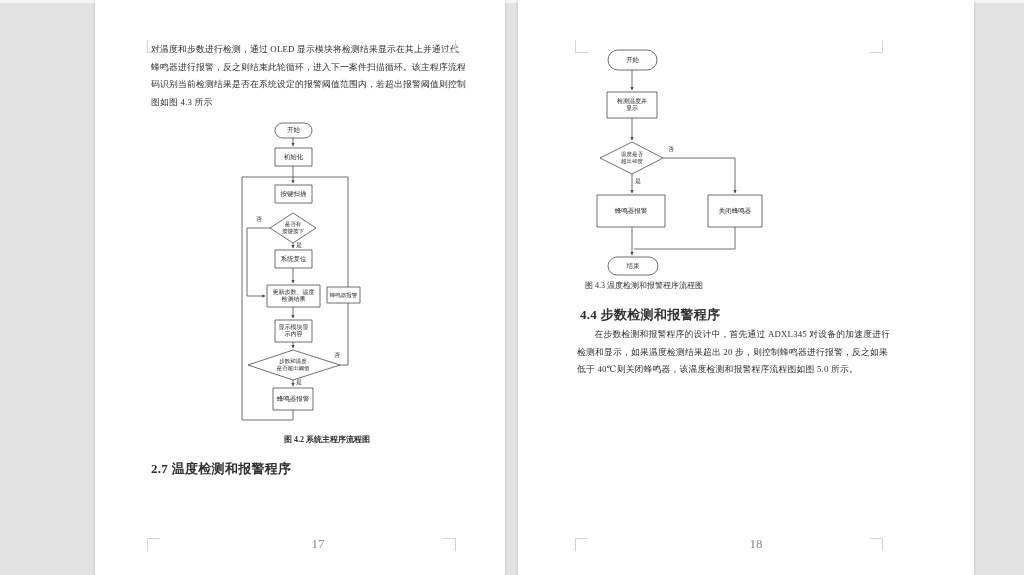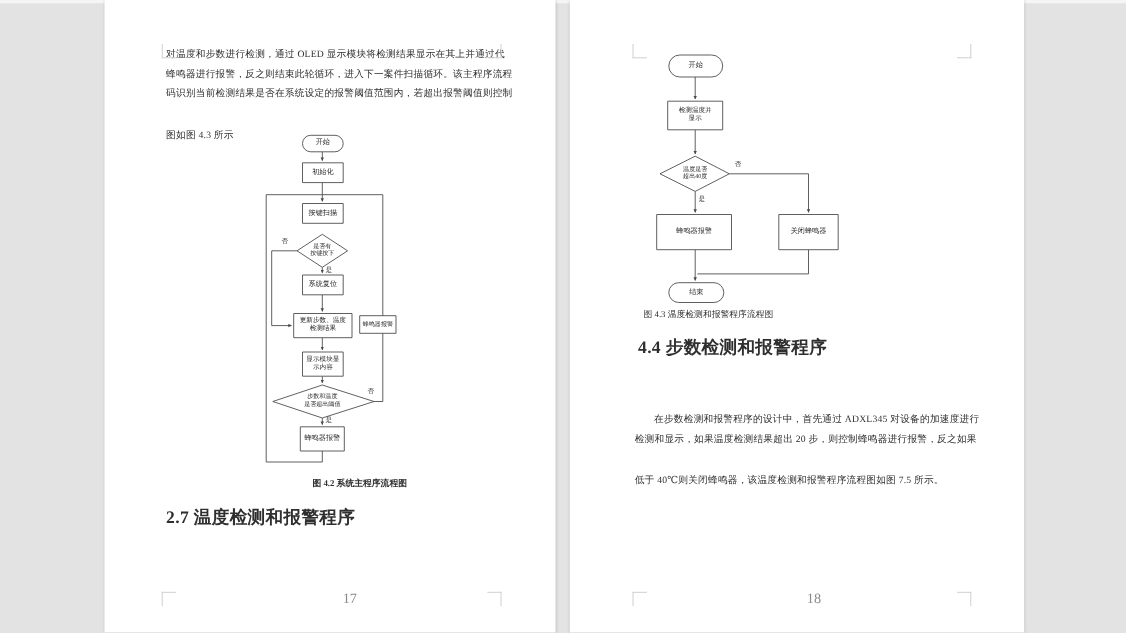--- a/index.html
+++ b/index.html
@@ -8,33 +8,33 @@
     background:#e3e3e3;
     font-family:"Liberation Serif","DejaVu Serif",serif;
     color:#2f2f2f;
   }
   .top-strip{position:absolute;left:0;top:0;width:1024px;height:3px;background:#f5f5f5;z-index:0;}
   .page{
     position:absolute;top:0;height:575px;background:#ffffff;z-index:1;
     box-shadow:0 0 3px rgba(0,0,0,0.18);
   }
   #left-page{left:95px;width:410px;}
-  #right-page{left:518px;width:413px;}
+  #right-page{left:518px;width:413px;padding-left:43px;}
   
   .mark{position:absolute;width:12px;height:12px;z-index:2;}
   .mark.tl{border-left:1px solid #d4d4d4;border-bottom:1px solid #d4d4d4;}
   .mark.tr{border-right:1px solid #d4d4d4;border-bottom:1px solid #d4d4d4;}
   .mark.bl{border-left:1px solid #d4d4d4;border-top:1px solid #d4d4d4;}
   .mark.br{border-right:1px solid #d4d4d4;border-top:1px solid #d4d4d4;}
   
   .para{position:absolute;font-size:8.8px;line-height:17.5px;letter-spacing:0.2px;}
   .para .ln{width:100%;text-align:justify;text-align-last:justify;white-space:nowrap;}
-  .para .ln.last{text-align-last:left;margin-top:20px;}
-  .para .ln.indent{text-indent:17.6px;margin-top:47px;}
-  .heading{position:absolute;font-size:16px;font-weight:bold;letter-spacing:0.3px;white-space:nowrap;}
+  .para .ln.last{text-align-last:left;}
+  .para .ln.indent{text-indent:17.6px;}
+  .heading{position:absolute;font-size:13px;font-weight:bold;letter-spacing:0.3px;white-space:nowrap;}
   .pagenum{position:absolute;font-size:13px;color:#8a8a8a;width:40px;text-align:center;}
   
   .flow{position:absolute;}
   .flow svg{position:absolute;left:0;top:0;}
   .fnode{position:absolute;display:flex;flex-direction:column;align-items:center;justify-content:center;
          text-align:center;color:#1f1f1f;}
   .fnode span{display:block;line-height:1.25;}
   .fs1{font-size:6.5px;}
   .fs2{font-size:6px;}
   .fs3{font-size:5.5px;}
@@ -202,17 +202,17 @@
     <div class="flabel" style="left:83px;top:100px;">否</div>
     <div class="flabel" style="left:50px;top:132px;">是</div>
   </div>
 
   <div class="fcap" style="left:67px;top:280px;">图 4.3  温度检测和报警程序流程图</div>
 
   <div class="heading" style="left:62px;top:306px;">4.4  步数检测和报警程序</div>
   <div class="para" style="left:59px;top:326px;width:303px;">
     <div class="ln indent">在步数检测和报警程序的设计中，首先通过 ADXL345 对设备的加速度进行</div>
     <div class="ln">检测和显示，如果温度检测结果超出 20 步，则控制蜂鸣器进行报警，反之如果</div>
-    <div class="ln last">低于 40℃则关闭蜂鸣器，该温度检测和报警程序流程图如图 7.5 所示。</div>
-  </div>
-
-  <div class="pagenum" style="left:202px;top:536px;">18</div>
+    <div class="ln last">低于 40℃则关闭蜂鸣器，该温度检测和报警程序流程图如图 5.0 所示。</div>
+  </div>
+
+  <div class="pagenum" style="left:218px;top:536px;">18</div>
 </div>
 
 </body></html>

